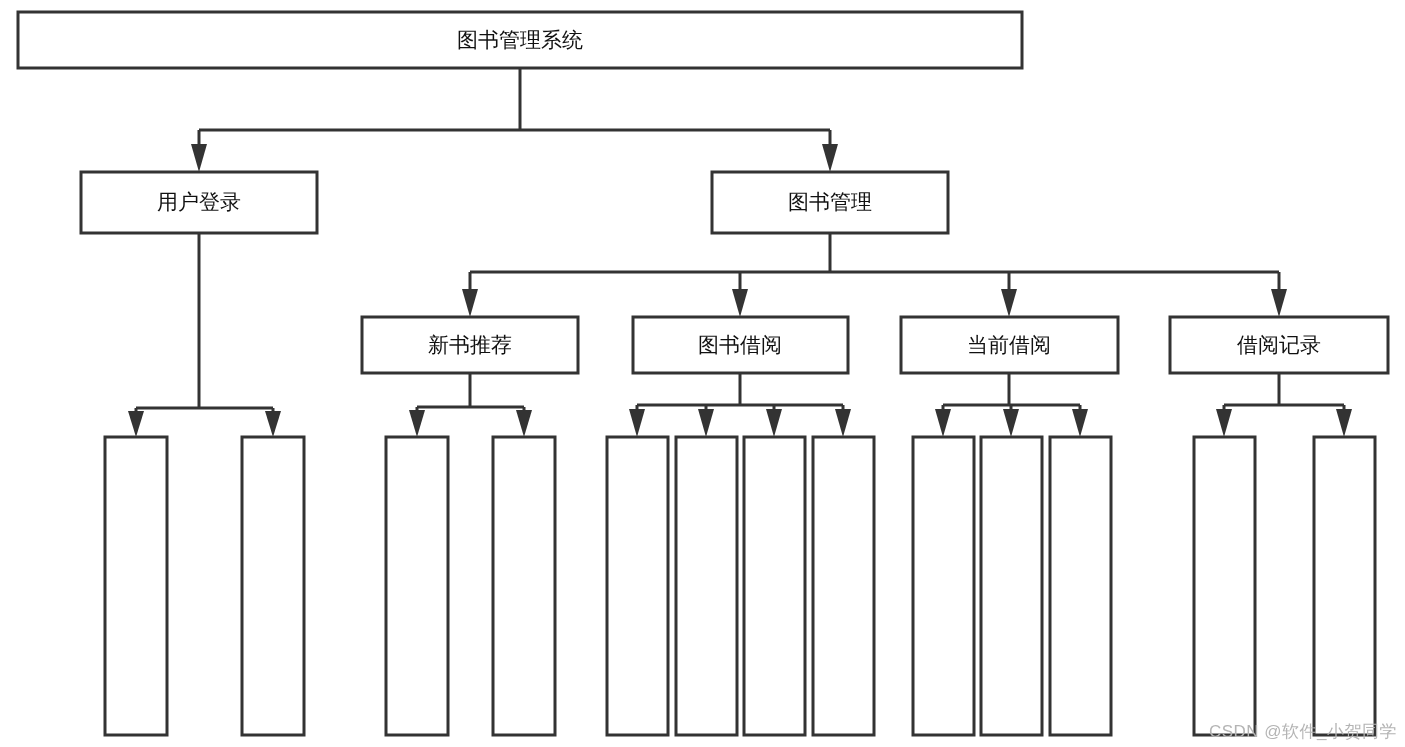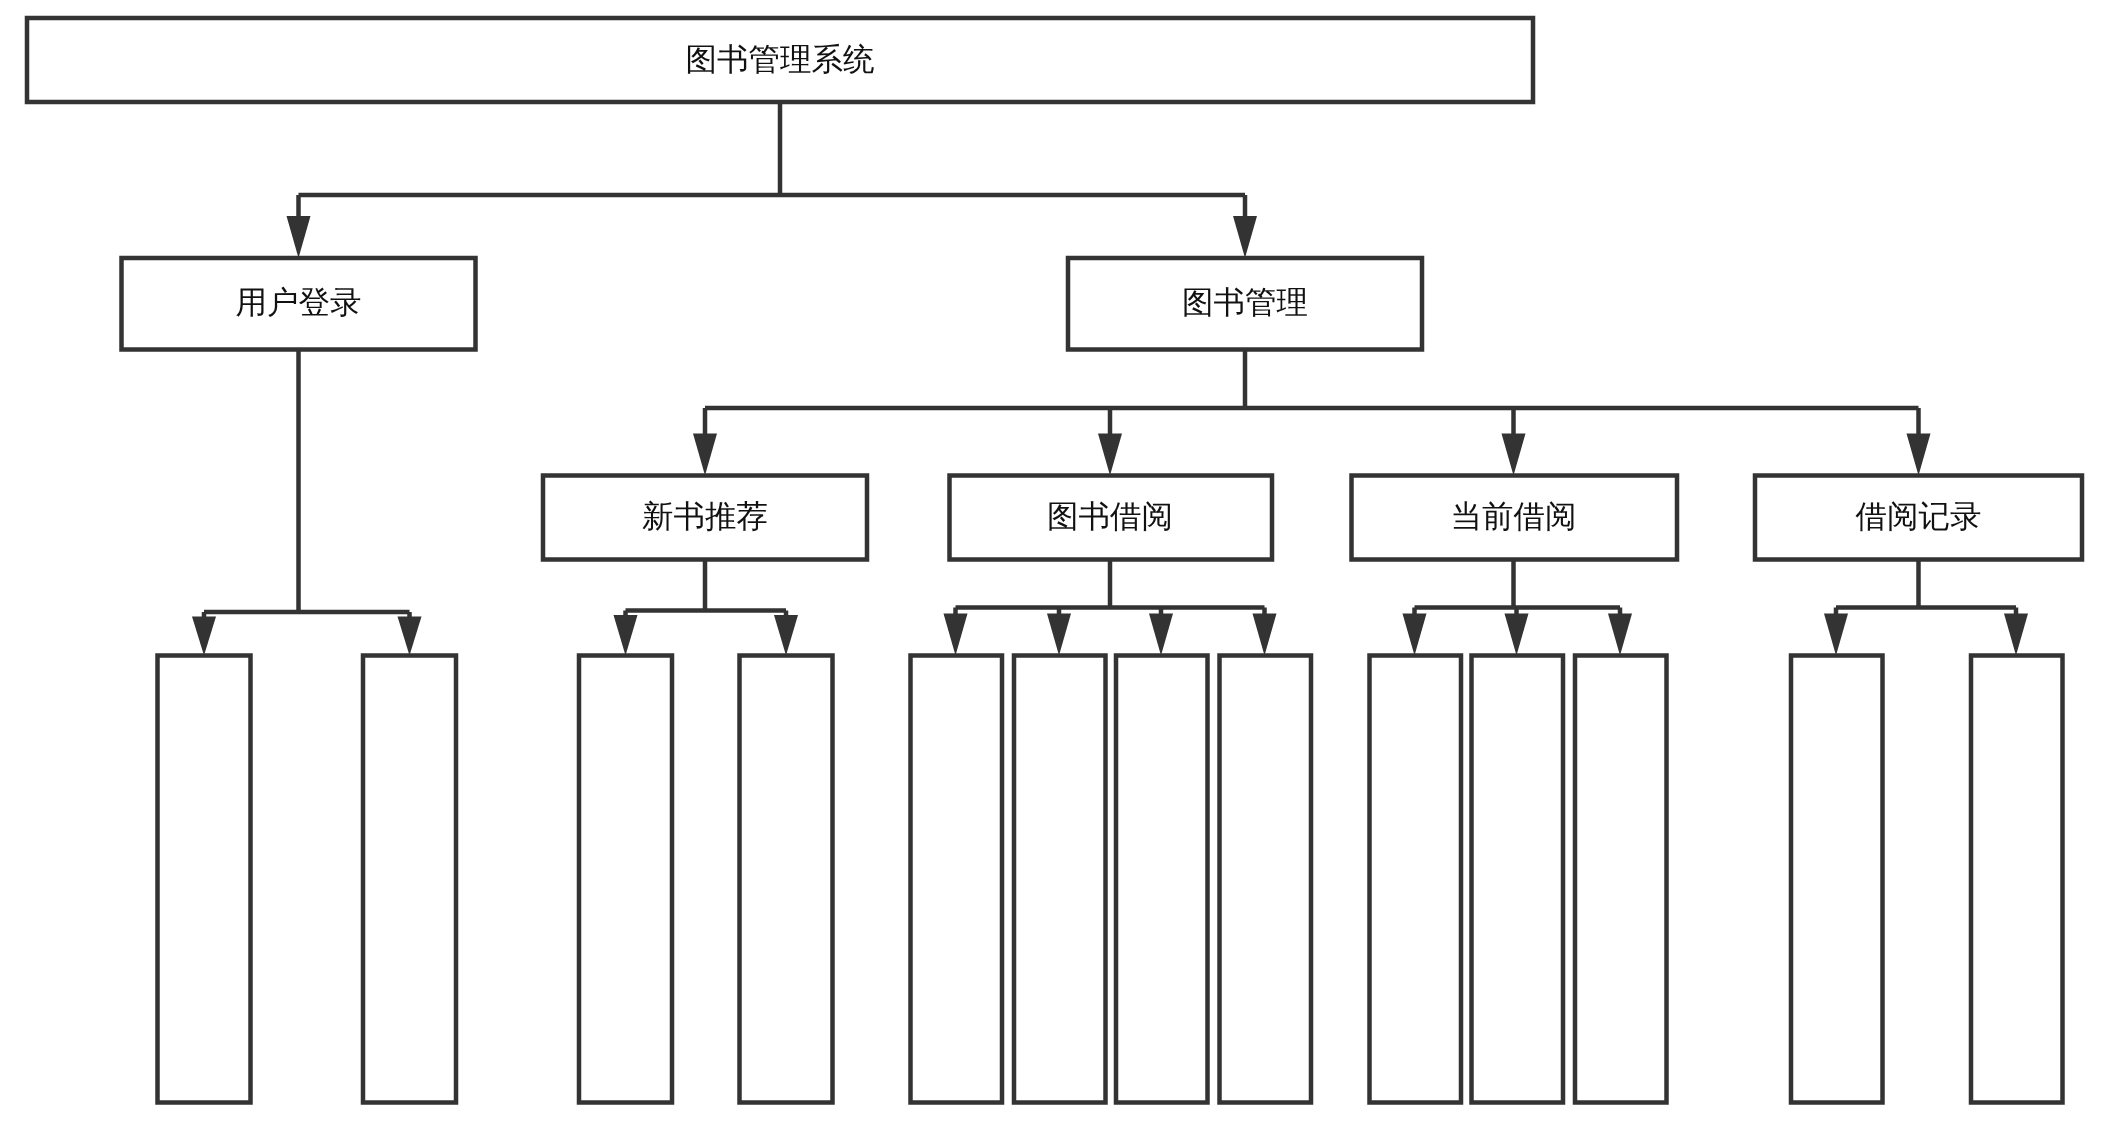--- a/index.html
+++ b/index.html
@@ -253,14 +253,15 @@
     <span class="node-label-v" style="position:static; padding-top:6px;">确认归还（管理员）</span>
   </div>
 
   <div class="vlabel-wrap" style="left:1194px; top:437px; width:61px; height:298px;">
     <span class="node-label-v" style="position:static;">新增借阅记录</span>
   </div>
   <div class="vlabel-wrap" style="left:1314px; top:437px; width:61px; height:298px;">
     <span class="node-label-v" style="position:static;">查询借阅记录</span>
   </div>
 
+  <div class="watermark">CSDN @软件_小贺同学</div>
 
 </div>
 
 </body></html>

